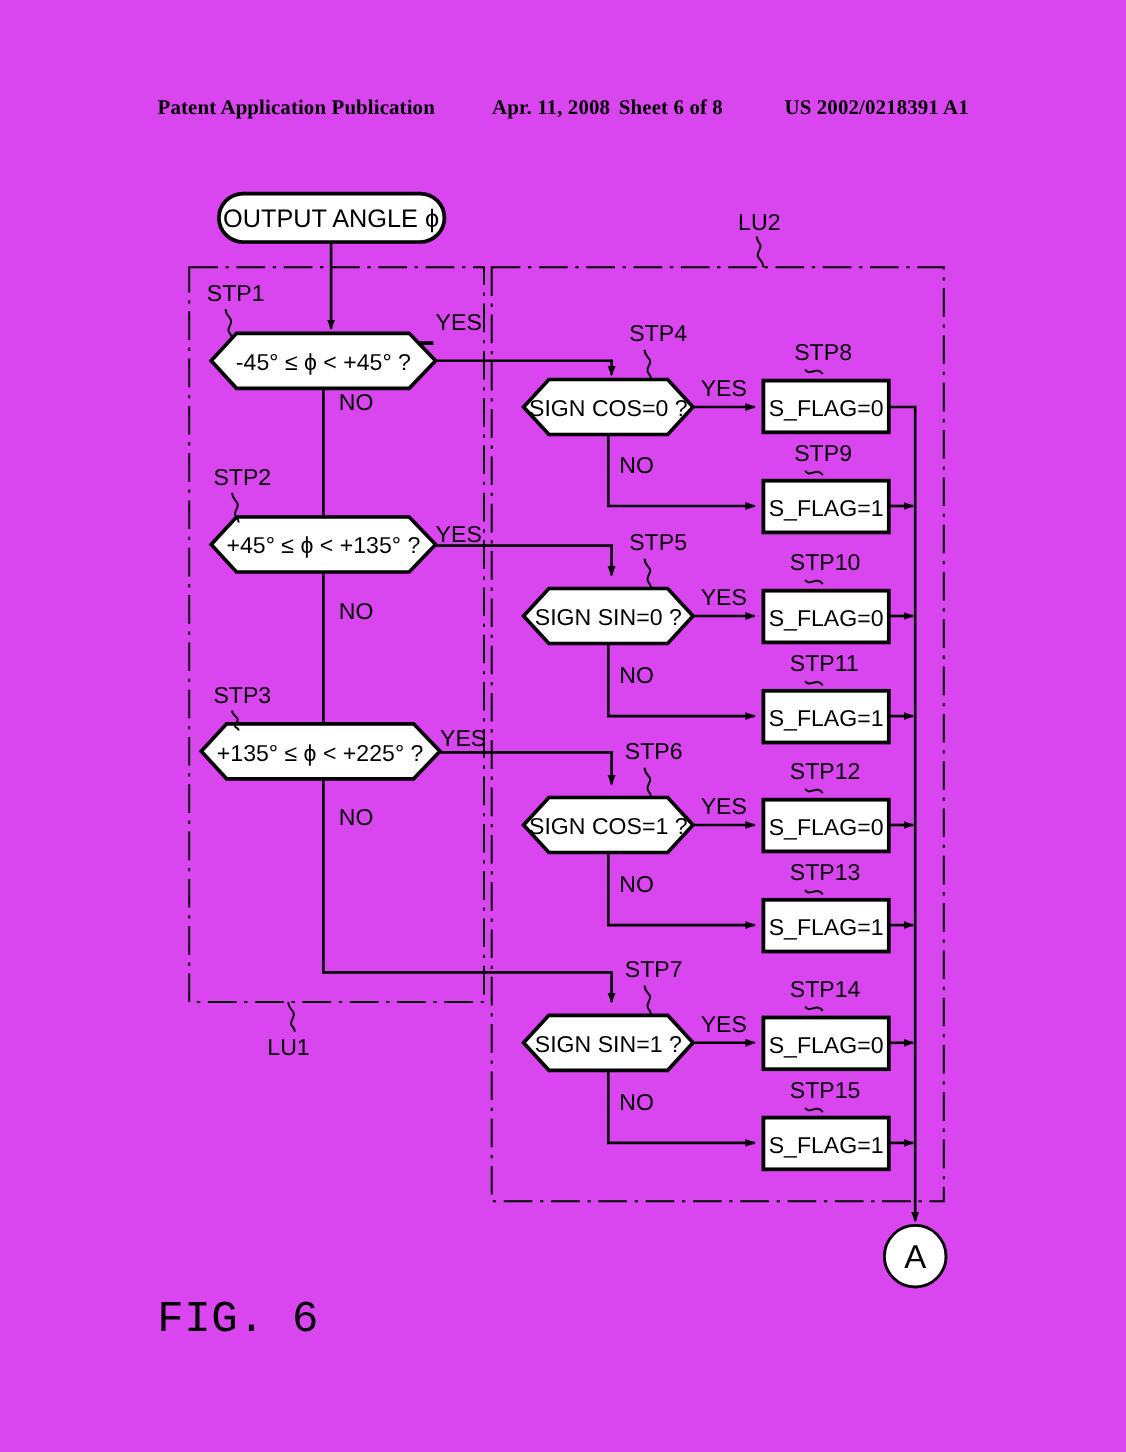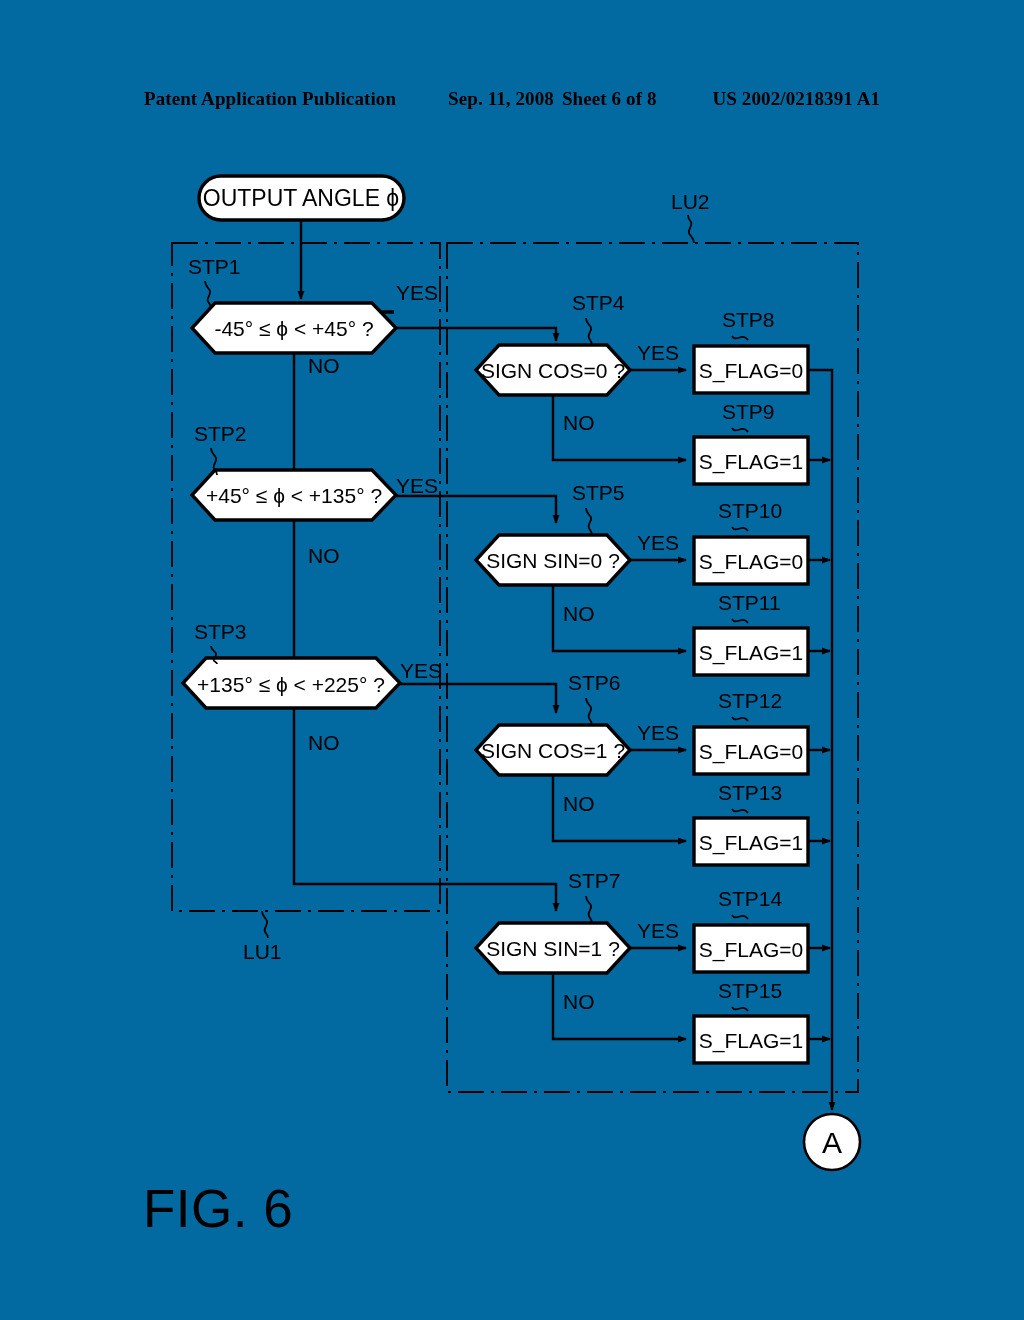--- a/index.html
+++ b/index.html
@@ -4,21 +4,21 @@
 <style>
   html, body {
     margin: 0;
     padding: 0;
     background: #ffffff;
   }
   #page {
     position: relative;
     width: 1024px;
     height: 1320px;
-    background: #0369a1;
+    background: #d946ef;
     font-family: "Liberation Sans", sans-serif;
     overflow: hidden;
   }
   #header {
     position: absolute;
     top: 88px;
     left: 0;
     width: 1024px;
     height: 30px;
     display: flex;
@@ -32,22 +32,22 @@
   }
   #header .h-pub { margin-right: 52px; }
   #header .h-date { margin-right: 8px; }
   #header .h-sheet { margin-right: 56px; }
   #header .h-num { }
 
   #fig-label {
     position: absolute;
     left: 143px;
     top: 1178px;
-    font-size: 53px;
-    font-family: Liberation Sans, sans-serif;
+    font-size: 40px;
+    font-family: Liberation Mono, monospace;
     color: #000;
     letter-spacing: 0.5px;
   }
   svg#diagram {
     position: absolute;
     left: 0;
     top: 0;
   }
   svg text {
     font-family: "Liberation Sans", sans-serif;
@@ -97,21 +97,21 @@
     stroke-dasharray: 26 7 3 7;
   }
 </style>
 </head>
 <body>
 
 <div id="page">
 
   <div id="header">
     <span class="h-pub">Patent Application Publication</span>
-    <span class="h-date">Sep. 11, 2008</span>
+    <span class="h-date">Apr. 11, 2008</span>
     <span class="h-sheet">Sheet 6 of 8</span>
     <span class="h-num">US 2002/0218391 A1</span>
   </div>
 
   <svg id="diagram" width="1024" height="1320" viewBox="0 0 1024 1320">
     <defs>
       <marker id="arrow" markerWidth="10" markerHeight="10" refX="8.4" refY="3.6" orient="auto" markerUnits="userSpaceOnUse">
         <path d="M0,0 L9.5,3.6 L0,7.2 z" fill="#000000"></path>
       </marker>
     </defs>

